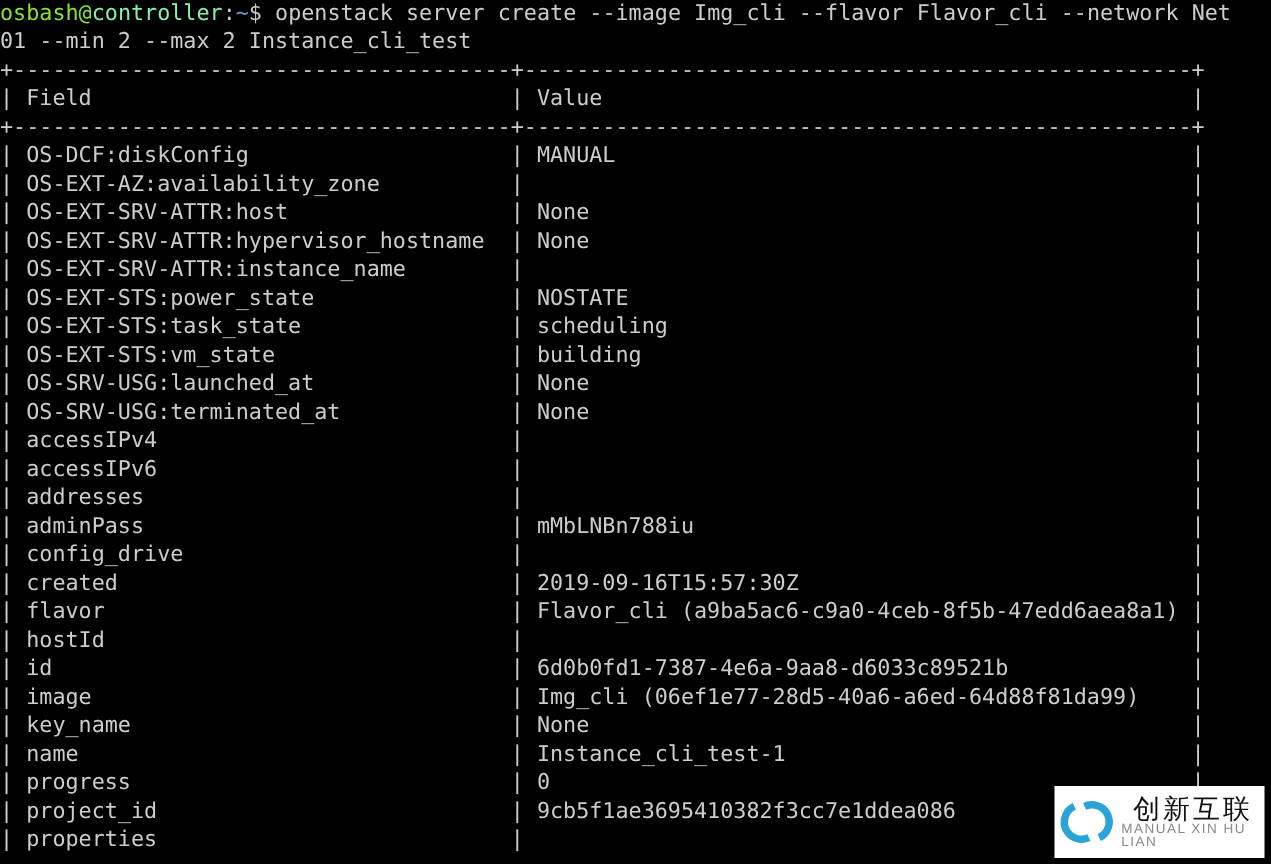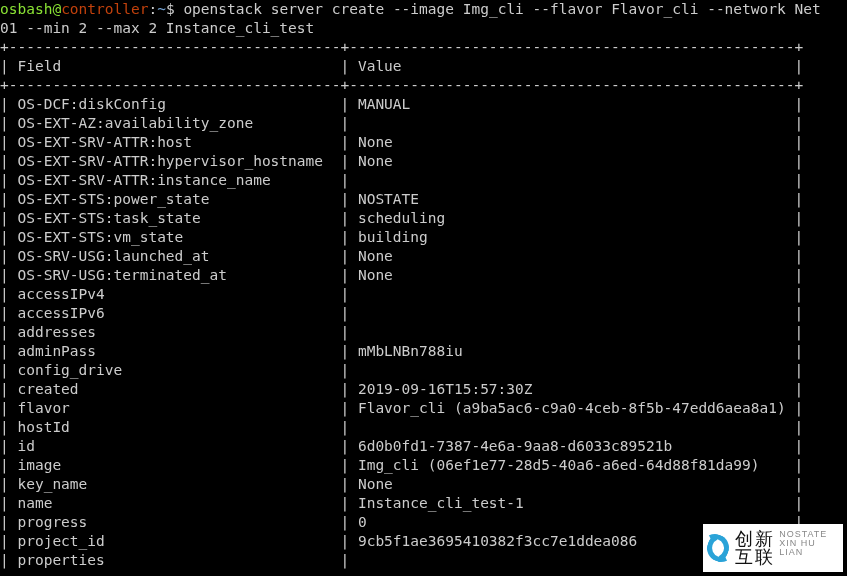--- a/index.html
+++ b/index.html
@@ -13,21 +13,21 @@
   }
   .terminal {
     font-family: "DejaVu Sans Mono", Menlo, Consolas, monospace;
     font-size: 14.5px;
     line-height: 19px;
     color: #ccc;
     white-space: pre;
     padding: 0;
   }
   .prompt .user { color: #8ae234; margin-top: 29px; }
-  .prompt .host { color: #c2410c; }
+  .prompt .host { color: #86efac; }
   .prompt .path { color: #729fcf; }
   .prompt .sym  { color: #8ae234; }
   .row span { display: inline; }
   .logo {
     position: absolute;
     right: 4px;
     bottom: 4px;
     width: 140px;
     height: 48px;
     background: #fff;
@@ -48,32 +48,32 @@
     border: 5px solid #2aa3d8;
     border-radius: 50%;
     width: 28px; height: 28px;
     box-sizing: border-box;
     border-left-color: transparent;
     border-bottom-color: transparent;
   }
   .logo-icon .c1 { left: 0; top: 6px; transform: rotate(200deg); }
   .logo-icon .c2 { right: 0; top: 6px; transform: rotate(20deg); }
   .logo-text {
-    display: flex; flex-direction: row; line-height: 1;
+    display: flex; flex-direction: column; line-height: 1; align-items: center;
   }
   .logo-cn { font-size: 18px; color: #111; letter-spacing: 2px; }
   .logo-en { font-size: 9px; color: #888; letter-spacing: 1px; }
 </style>
 </head>
 <body>
 
 <div class="terminal" id="term"><div class="row prompt"><span class="user">osbash</span><span class="sym">@</span><span class="host">controller</span><span>:</span><span class="path">~</span><span>$ </span><span>openstack server create --image Img_cli --flavor Flavor_cli --network Net</span></div><div class="row">01 --min 2 --max 2 Instance_cli_test</div><div class="row">+--------------------------------------+---------------------------------------------------+</div><div class="row">| Field                                | Value                                             |</div><div class="row">+--------------------------------------+---------------------------------------------------+</div><div class="row">| OS-DCF:diskConfig                    | MANUAL                                            |</div><div class="row">| OS-EXT-AZ:availability_zone          |                                                   |</div><div class="row">| OS-EXT-SRV-ATTR:host                 | None                                              |</div><div class="row">| OS-EXT-SRV-ATTR:hypervisor_hostname  | None                                              |</div><div class="row">| OS-EXT-SRV-ATTR:instance_name        |                                                   |</div><div class="row">| OS-EXT-STS:power_state               | NOSTATE                                           |</div><div class="row">| OS-EXT-STS:task_state                | scheduling                                        |</div><div class="row">| OS-EXT-STS:vm_state                  | building                                          |</div><div class="row">| OS-SRV-USG:launched_at               | None                                              |</div><div class="row">| OS-SRV-USG:terminated_at             | None                                              |</div><div class="row">| accessIPv4                           |                                                   |</div><div class="row">| accessIPv6                           |                                                   |</div><div class="row">| addresses                            |                                                   |</div><div class="row">| adminPass                            | mMbLNBn788iu                                      |</div><div class="row">| config_drive                         |                                                   |</div><div class="row">| created                              | 2019-09-16T15:57:30Z                              |</div><div class="row">| flavor                               | Flavor_cli (a9ba5ac6-c9a0-4ceb-8f5b-47edd6aea8a1) |</div><div class="row">| hostId                               |                                                   |</div><div class="row">| id                                   | 6d0b0fd1-7387-4e6a-9aa8-d6033c89521b              |</div><div class="row">| image                                | Img_cli (06ef1e77-28d5-40a6-a6ed-64d88f81da99)    |</div><div class="row">| key_name                             | None                                              |</div><div class="row">| name                                 | Instance_cli_test-1                               |</div><div class="row">| progress                             | 0                                                 |</div><div class="row">| project_id                           | 9cb5f1ae3695410382f3cc7e1ddea086                  |</div><div class="row">| properties                           |                                                   |</div></div>
 
 <div class="logo">
   <div class="logo-icon">
     <div class="c1"></div>
       <div class="c2"></div>
   </div>
   <div class="logo-text">
     <div class="logo-cn">创新互联</div>
-    <div class="logo-en">NOSTATE XIN HU LIAN</div>
+    <div class="logo-en">MANUAL XIN HU LIAN</div>
   </div>
 </div>
 
 </body></html>

